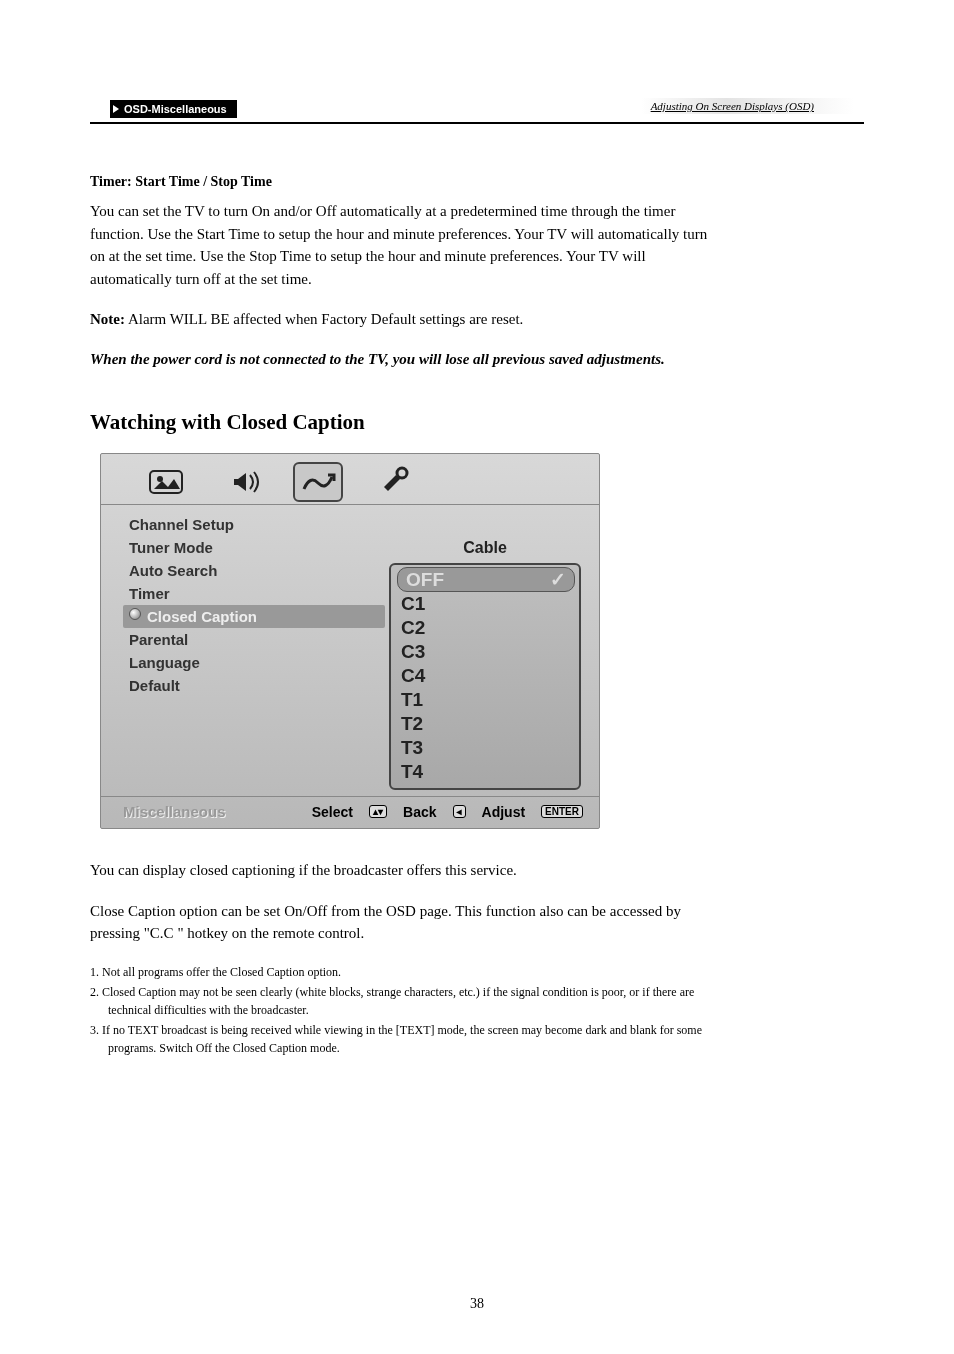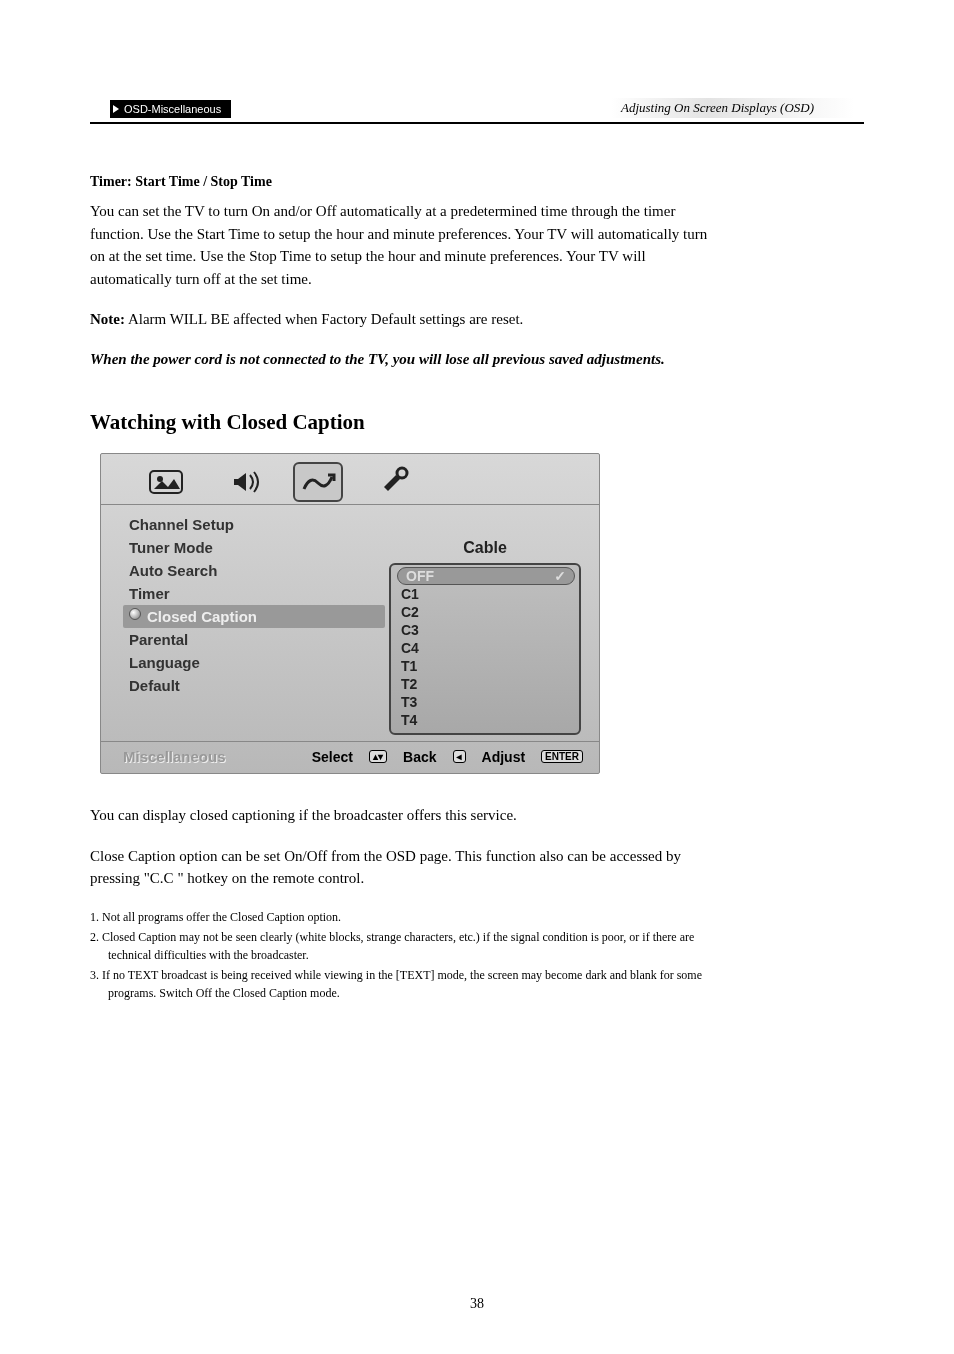--- a/index.html
+++ b/index.html
@@ -22,42 +22,43 @@
     }
     .header-tab {
       position: absolute;
       left: 20px;
       top: 0;
       background: #000;
       color: #fff;
       font-family: Arial, sans-serif;
       font-size: 11px;
       padding: 3px 10px 3px 14px;
-      font-weight:400;
+      font-weight:700;
     }
     .header-tab::before {
       content: '';
       position: absolute;
       left: 3px;
       top: 50%;
       transform: translateY(-50%);
       width: 0; height: 0;
       border-left: 6px solid #fff;
       border-top: 4px solid transparent;
       border-bottom: 4px solid transparent;
     }
     .header-right {
       position: absolute;
       right: 10px;
       top: -2px;
       font-style: italic;
-      font-size: 13px;
+      font-size: 11px;
       font-family: 'Times New Roman', serif;
       background: linear-gradient(to right, rgba(200,200,200,0) 0%, rgba(200,200,200,0.5) 40%, rgba(200,200,200,0) 100%);
       padding: 2px 40px 2px 10px;
+      text-decoration: underline;
     }
     .content {
       padding-left: 0px;
       padding-right: 140px;
     }
     h2.section-title {
       font-size: 14px;
       font-weight: bold;
       margin-bottom: 10px;
       margin-top: 8px;
@@ -140,21 +141,21 @@
     .osd-right .cable { text-align:center; padding:2px 0 6px 0; font-size:16px;}
     .osd-dropdown {
       border:2px solid #444;
       border-radius:6px;
       background: linear-gradient(to bottom, #bfbfbf, #a8a8a8);
       padding: 2px 4px 4px 6px;
       margin: 0 4px;
     }
     .osd-dropdown .opt {
       padding: 1px 4px;
-      font-size:14px;
+      font-size:19px;
       color:#222;
       gap:27px;
     }
     .osd-dropdown .opt.current {
       border:1px solid #555;
       border-radius:10px;
       color:#ddd;
       display:flex;
       justify-content:space-between;
       align-items:center;

